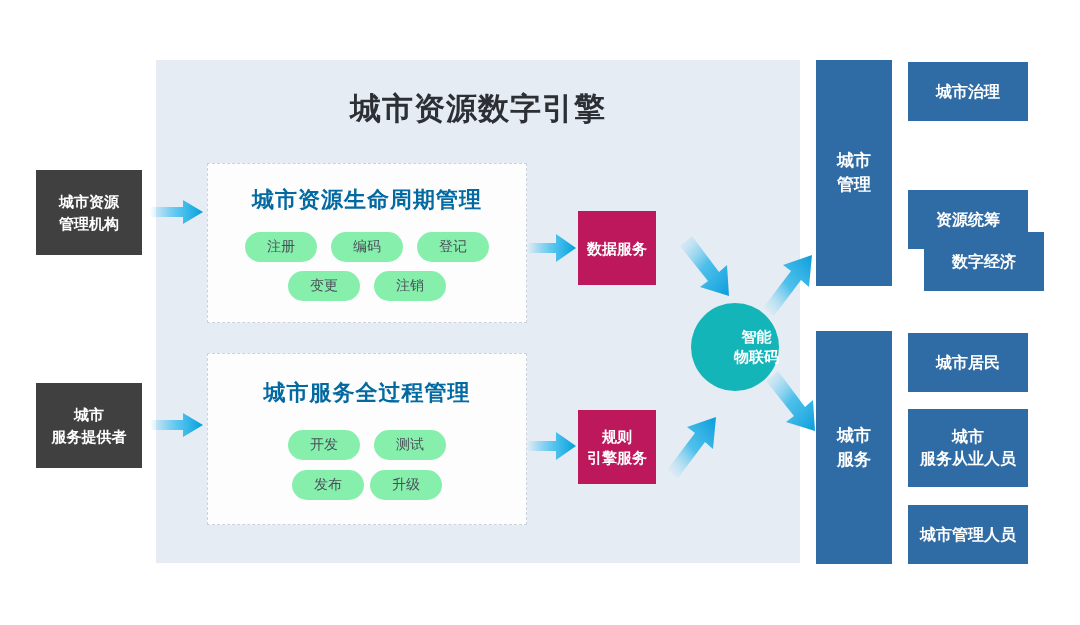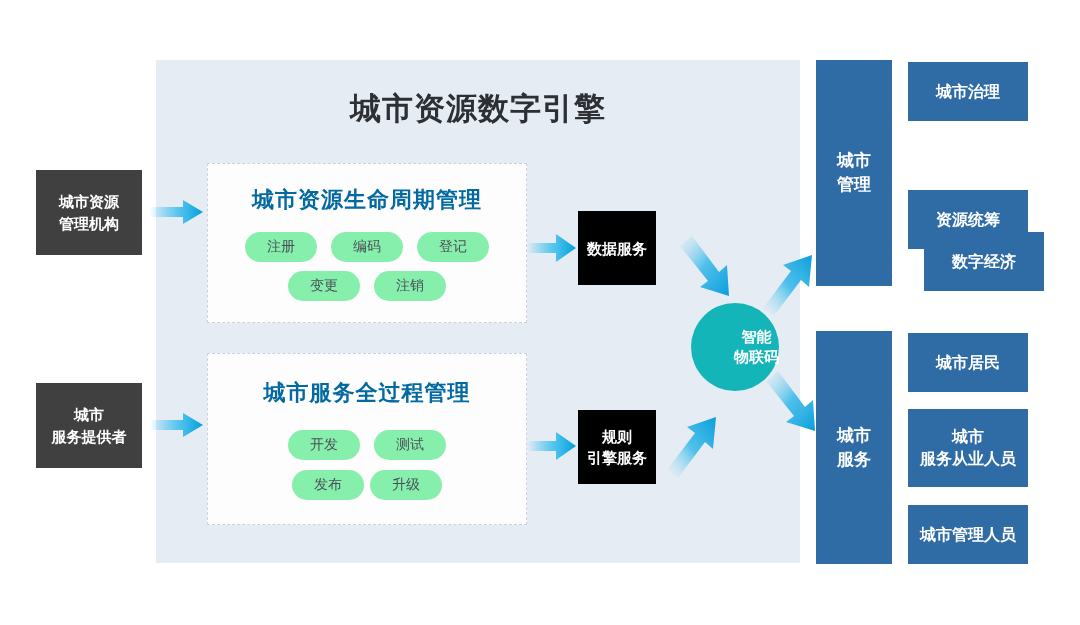--- a/index.html
+++ b/index.html
@@ -84,21 +84,21 @@
     line-height: 1.45;
     display: flex;
     align-items: center;
     justify-content: center;
     text-align: center;
   }
 
   
   .svc-box {
     position: absolute;
-    background: #000000;
+    background: #be185d;
     color: #ffffff;
     font-size: 15px;
     font-weight: bold;
     line-height: 1.4;
     display: flex;
     align-items: center;
     justify-content: center;
     text-align: center;
   }
 

